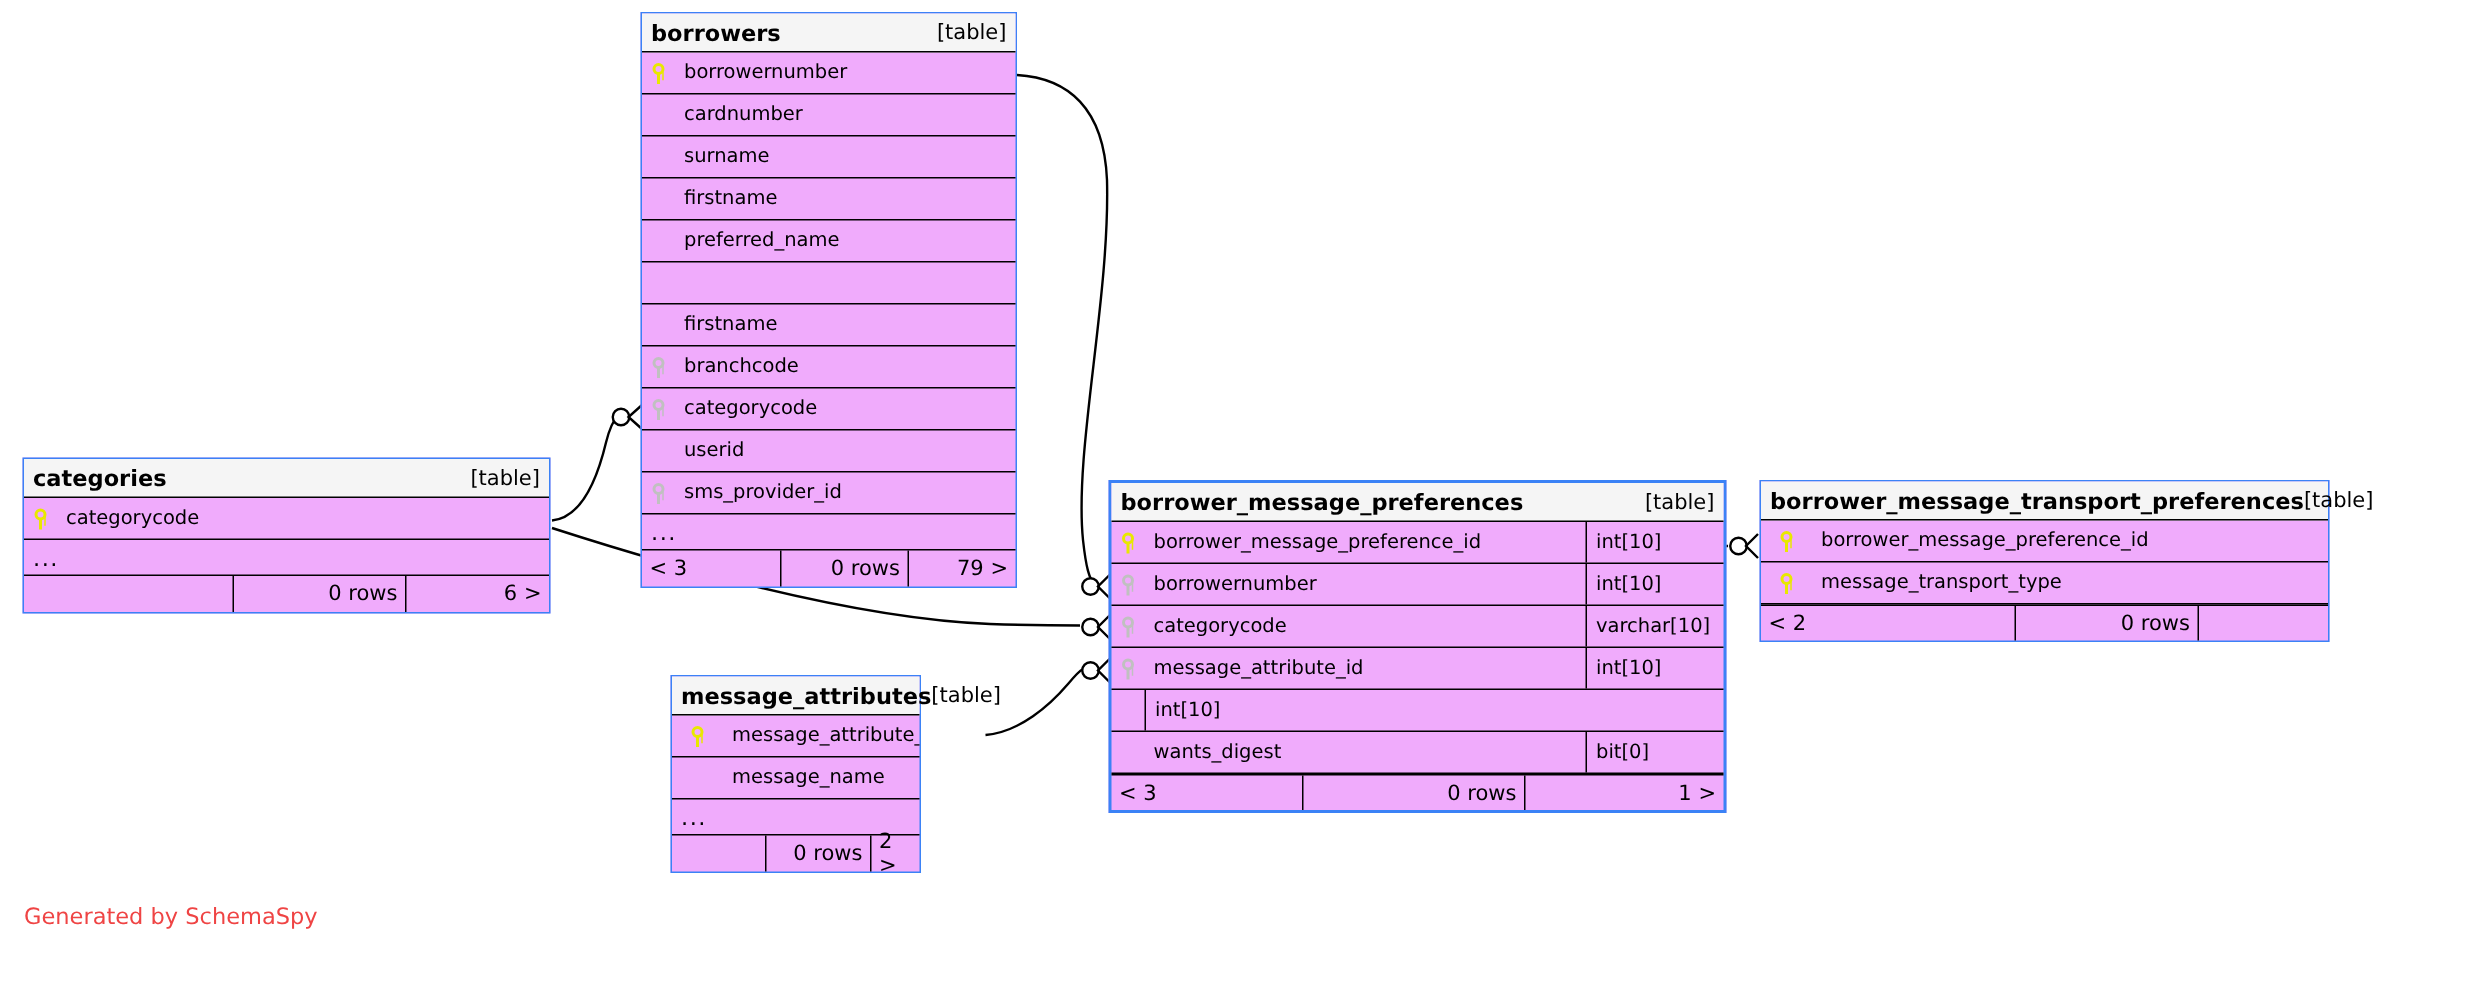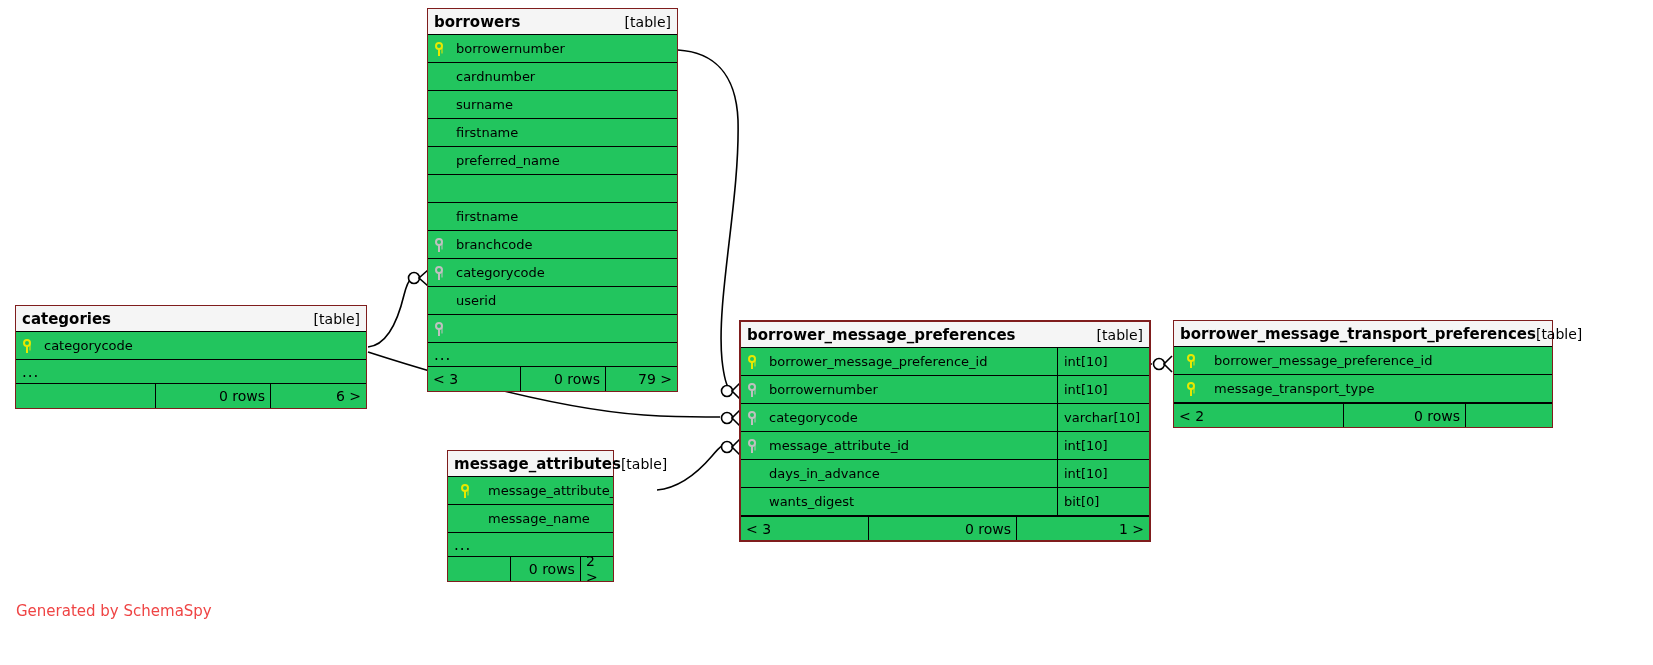--- a/index.html
+++ b/index.html
@@ -17,22 +17,22 @@
   }
   #edges {
     position: absolute;
     left: 0; top: 0;
     width: 1653px;
     height: 665px;
     pointer-events: none;
   }
   .table-box {
     position: absolute;
-    background: #22c55e;
-    border: 2px solid #7f1d1d;
+    background: #f0abfc;
+    border: 2px solid #3b82f6;
     box-sizing: border-box;
     z-index: 5;
   }
   .table-box.thin { border-width: 1px; }
   .tbl-title {
     display: flex;
     align-items: center;
     justify-content: space-between;
     background: #f5f5f5;
     border-bottom: 1px solid #000000;
@@ -222,20 +222,21 @@
     <span class="col-name">categorycode</span>
   </div>
   <div class="tbl-row">
     <span class="keycell"></span>
     <span class="col-name">userid</span>
   </div>
   <div class="tbl-row">
     <span class="keycell">
         <i class="key fk"></i>
       </span>
+    <span class="col-name">sms_provider_id</span>
   </div>
 
   <div class="ellipsis-row">...</div>
 
   <div class="footer-row">
     <span class="footer-cell fc-left" style="width:93px;">&lt; 3</span>
     <span class="footer-cell fc-right" style="width:85px;">0 rows</span>
     <span class="footer-cell fc-right" style="flex:1 1 auto;">79 &gt;</span>
   </div>
 </div>
@@ -317,21 +318,20 @@
   </div>
   <div class="tbl-row">
     <span class="keycell">
         <i class="key fk"></i>
       </span>
     <span class="col-name">message_attribute_id</span>
     <span class="col-type" style="width:92px;">int[10]</span>
   </div>
   <div class="tbl-row">
     <span class="keycell"></span>
-    <span class="col-name">days_in_advance</span>
     <span class="col-type" style="width:92px;">int[10]</span>
   </div>
   <div class="tbl-row">
     <span class="keycell"></span>
     <span class="col-name">wants_digest</span>
     <span class="col-type" style="width:92px;">bit[0]</span>
   </div>
 
   <div class="footer-row" style="border-top:1px solid #000000;">
     <span class="footer-cell fc-left" style="width:128px;">&lt; 3</span>

